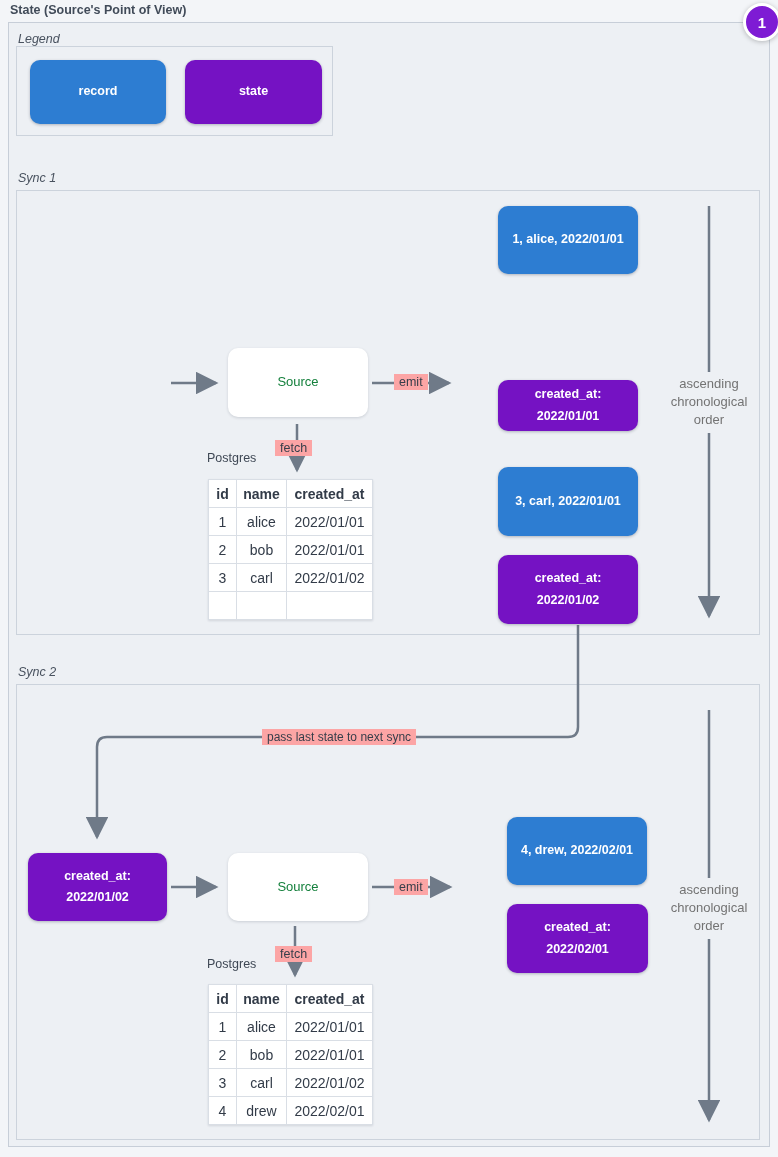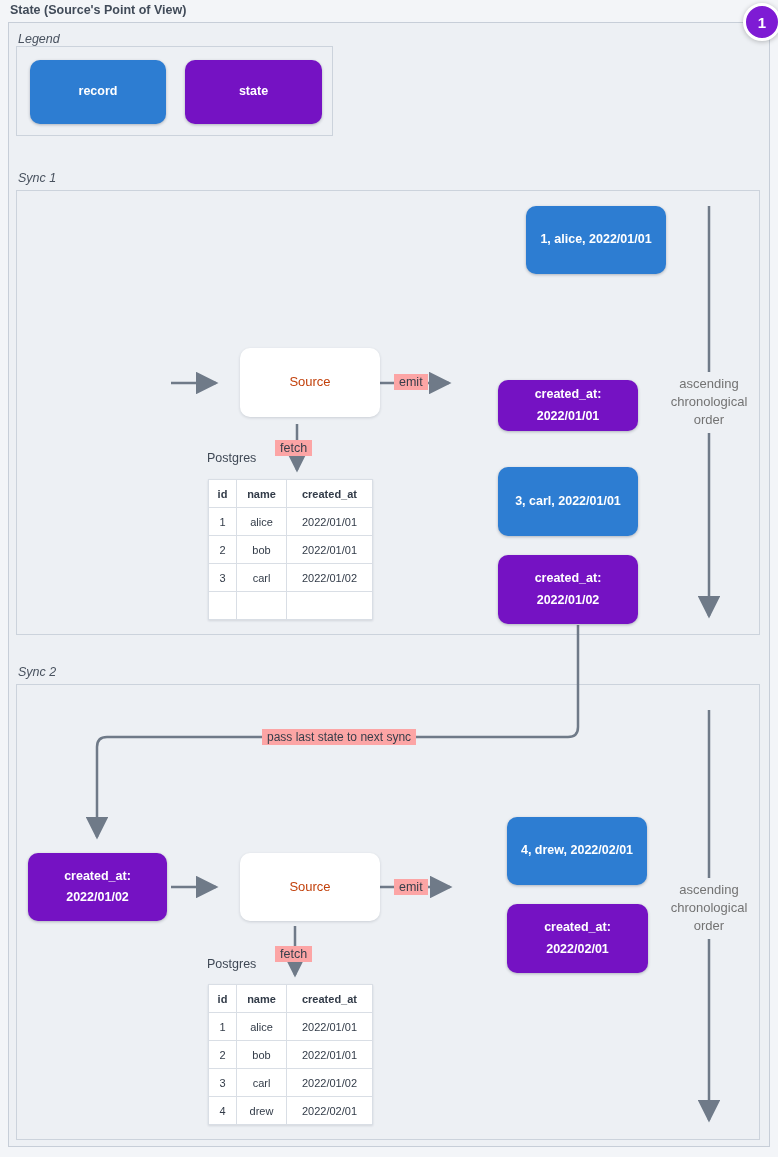--- a/index.html
+++ b/index.html
@@ -19,38 +19,38 @@
   .arrowhead{fill:var(--arrow);}
 
   .nodebox{
     position:absolute; border-radius:10px; box-sizing:border-box;
     display:flex; align-items:center; justify-content:center; text-align:center;
     color:#fff; font-size:12.5px; font-weight:bold; z-index:3;
     box-shadow:0 1px 3px rgba(25,35,55,.3); padding:0 6px; line-height:1.7;
   }
   .record{background:var(--record); white-space:nowrap;}
   .state{background:var(--state);}
-  .source{background:#ffffff; color:#c2410c; font-weight:normal; font-size:13px;
-          box-shadow:0 1px 3px rgba(25,35,55,.16);margin-left:12px;}
+  .source{background:#ffffff; color:#15803d; font-weight:normal; font-size:13px;
+          box-shadow:0 1px 3px rgba(25,35,55,.16);}
 
   .wire-label{
     position:absolute; z-index:3; background:#fca5a5; color:#363e4a;
     font-size:12.5px; padding:1px 5px; white-space:nowrap;
   }
   .order-label{
     position:absolute; z-index:3; background:#edf0f4; color:#737373;
     font-size:13px; width:96px; text-align:center; line-height:1.4; padding:3px 0;
   }
   .plain-label{position:absolute; z-index:3; color:#3f4855; font-size:12.5px;}
 
   table.db{border-collapse:collapse; position:absolute; z-index:3; background:#fff;
            box-shadow:0 1px 2px rgba(25,35,55,.12);}
   table.db th, table.db td{
     border:1px solid #d9dee5; height:28px; padding:0 6px; text-align:center;
-    font-size:11px; color:#323b48; font-weight:normal; box-sizing:border-box;
+    font-size:14px; color:#323b48; font-weight:normal; box-sizing:border-box;
   }
   table.db th{font-weight:bold;}
   .col-id{width:28px;} .col-name{width:50px;} .col-created{width:86px;}
 
   .badge{
     position:absolute; left:743px; top:3px; width:32px; height:32px;
     border-radius:50%; background:var(--badge); border:3px solid #fff;
     color:#fff; font-size:15px; font-weight:bold;
     display:flex; align-items:center; justify-content:center;
     z-index:5; box-shadow:0 1px 5px rgba(0,0,0,.25);
@@ -77,21 +77,21 @@
     <span>state</span>
   </div>
 
   <div class="section-label" style="left:18px; top:171px;">Sync 1</div>
   <div class="subpanel" style="left:16px; top:190px; width:744px; height:445px;"></div>
 
   <div class="nodebox source" style="left:228px; top:348px; width:140px; height:69px;">
     <span>Source</span>
   </div>
 
-  <div class="nodebox record" style="left:498px; top:206px; width:140px; height:68px;margin-left:28px;">
+  <div class="nodebox record" style="left:498px; top:206px; width:140px; height:68px;">
     <span>1, alice, 2022/01/01</span>
   </div>
   <div class="nodebox state" style="left:498px; top:380px; width:140px; height:51px;">
     <span>created_at: 2022/01/01</span>
   </div>
   <div class="nodebox record" style="left:498px; top:467px; width:140px; height:69px;">
     <span>3, carl, 2022/01/01</span>
   </div>
   <div class="nodebox state" style="left:498px; top:555px; width:140px; height:69px;">
     <span>created_at: 2022/01/02</span>

